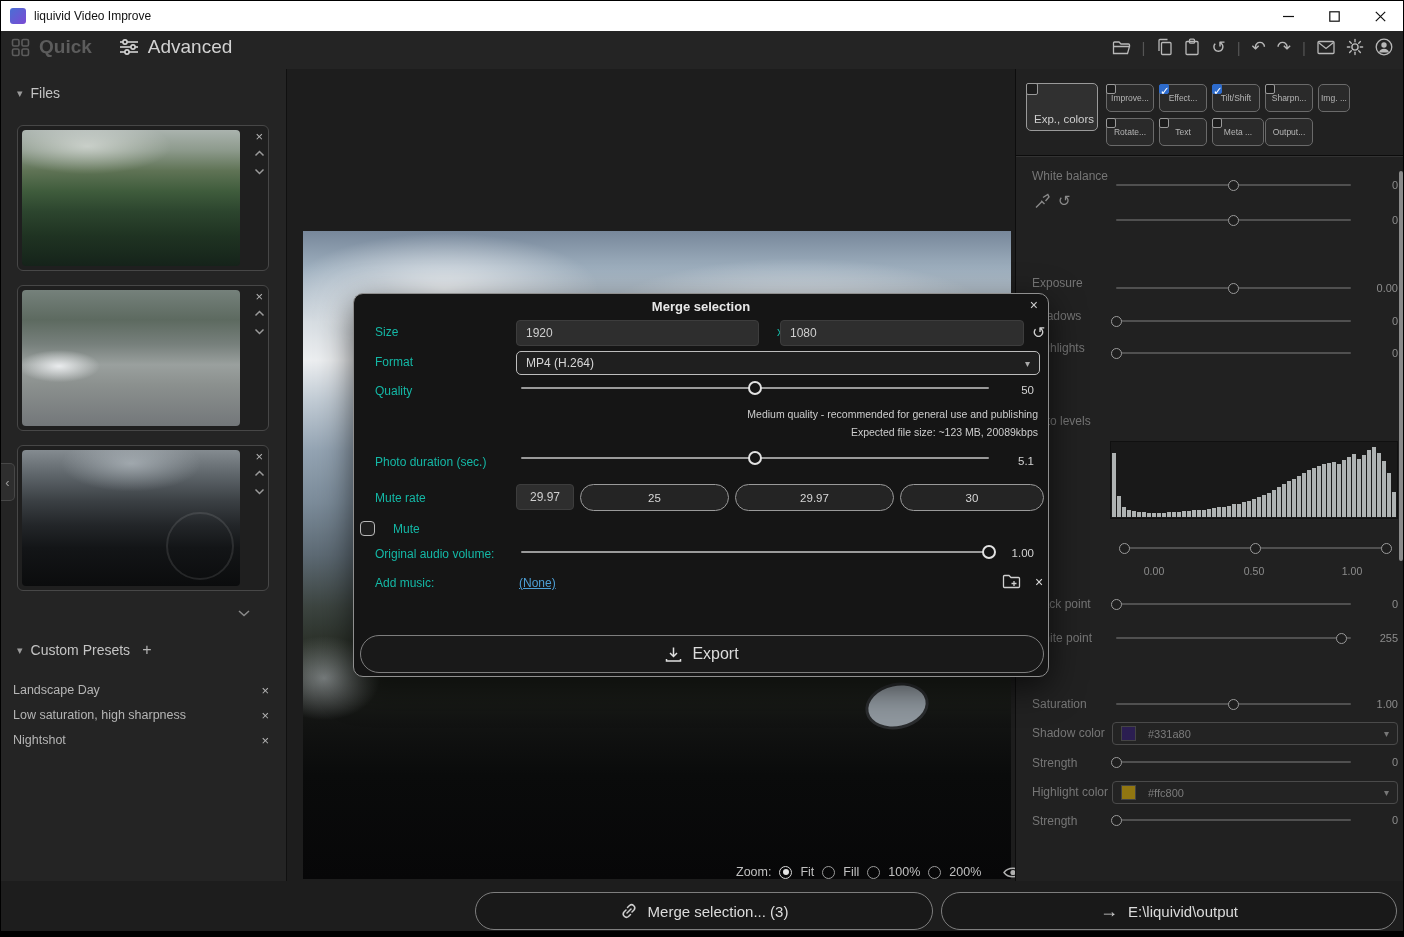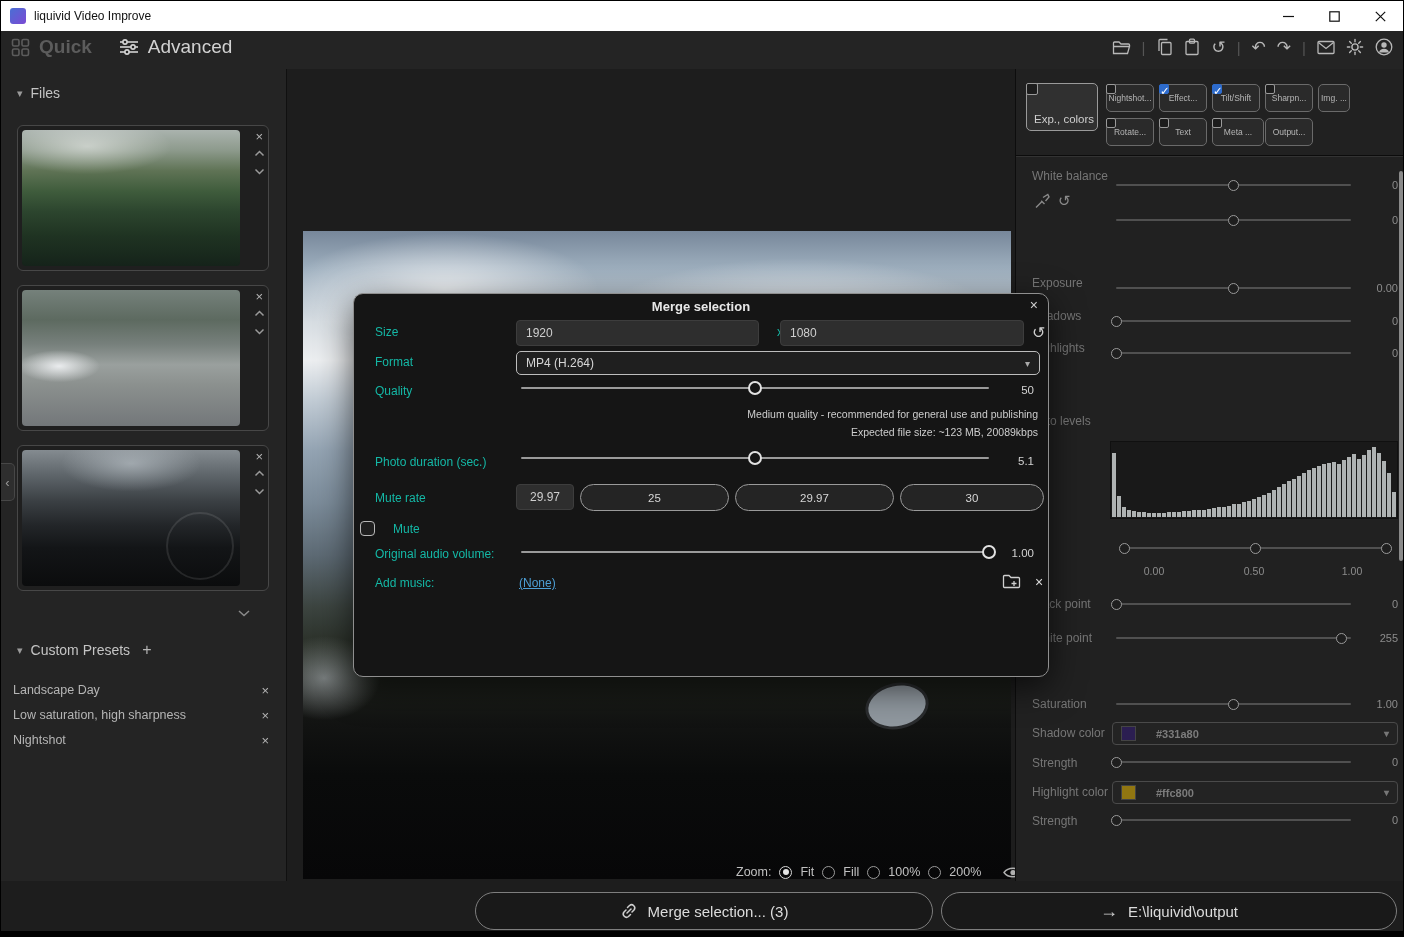--- a/index.html
+++ b/index.html
@@ -72,21 +72,21 @@
   .slider .track{position:absolute;left:0;right:0;top:7px;height:2px;background:#9a9a9a;border-radius:1px;}
   .slider .thumb{position:absolute;top:1px;left:calc(var(--p,50%) - 7px);width:14px;height:14px;box-sizing:border-box;border:2px solid #e2e2e2;border-radius:50%;background:#151515;}
   .right-panel .slider .track{background:#505050;}
   .right-panel .slider .thumb{width:11px;height:11px;top:3px;border:1.5px solid #9a9a9a;background:#1e1e1e;left:calc(var(--p,50%) - 5.5px);}
   .tr-temp .track{background:linear-gradient(90deg,#2e3f7d,#6b6b35);}
   .tr-tint .track{background:linear-gradient(90deg,#2e6b45,#5f357d);}
   .tr-sat .track{background:linear-gradient(90deg,#4a4a4a,#7d2e2e);}
   .hist{position:absolute;background:#191919;border:1px solid #101010;display:flex;align-items:flex-end;gap:1px;padding:1px;box-sizing:border-box;}
   .hbar{flex:1;background:#aeb2b2;}
   .lvl-lab{position:absolute;width:60px;text-align:center;font-size:10.5px;color:#8c8c8c;}
-  .dd{position:absolute;background:#232323;border:1px solid #4a4a4a;border-radius:4px;display:flex;align-items:center;gap:20px;padding:0 8px;box-sizing:border-box;font-weight:bold;}
+  .dd{position:absolute;background:#232323;border:1px solid #4a4a4a;border-radius:4px;display:flex;align-items:center;gap:12px;padding:0 8px;box-sizing:border-box;}
   .dd .swatch{width:13px;height:13px;border:1px solid #666;opacity:.5;}
   .dd .dd-text{flex:1;font-size:11px;color:#7c7c7c;}
   .dd .dd-chev{color:#777;font-size:10px;}
   .rp-scrollbar{position:absolute;right:2px;top:102px;width:4px;height:390px;background:#8a8a8a;border-radius:2px;}
 
   
   .bottom-bar{position:absolute;left:0;top:880px;width:100%;height:50px;background:#1d1d1d;}
   .bigbtn{position:absolute;top:11px;height:38px;background:#191919;border:1px solid #7e7e7e;border-radius:19px;color:#dcdcdc;font-size:15px;display:flex;align-items:center;justify-content:center;gap:10px;box-sizing:border-box;}
   .btn-glyph{font-size:18px;line-height:1;color:#cfcfcf;}
   .black-strip{position:absolute;left:0;top:930px;width:100%;height:7px;background:#000;}
@@ -311,21 +311,21 @@
   </div>
 
   <div class="right-panel">
 
     <div class="tab bigtab active" style="left:10px;top:14px;width:72px;height:48px">
       <span class="tabcb cb" style="width:12px;height:12px"></span>
       <span class="tablabel">Exp., colors</span>
     </div>
     <div class="tab" style="left:90px;top:15px;width:48px;height:28px">
       <span class="tabcb cb" style="width:10px;height:10px"></span>
-      <span class="tablabel">Nightshot...</span>
+      <span class="tablabel">Improve...</span>
     </div>
     <div class="tab" style="left:143px;top:15px;width:48px;height:28px">
       <span class="tabcb cb on" style="width:10px;height:10px"></span>
       <span class="tablabel">Effect...</span>
     </div>
     <div class="tab" style="left:196px;top:15px;width:48px;height:28px">
       <span class="tabcb cb on" style="width:10px;height:10px"></span>
       <span class="tablabel">Tilt/Shift</span>
     </div>
     <div class="tab" style="left:249px;top:15px;width:48px;height:28px">
@@ -601,15 +601,24 @@
         <svg width="19" height="16" viewBox="0 0 19 16">
           <g fill="none" stroke="#cfcfcf" stroke-width="1.3">
             <path d="M1.5 3.5 a1 1 0 0 1 1-1 h4.5 l2 2 h7.5 a1 1 0 0 1 1 1 v8 a1 1 0 0 1 -1 1 h-14 a1 1 0 0 1 -1 -1 z"></path>
             <path d="M9.5 10.5 h5 M12 8 v5"></path>
           </g>
         </svg>
       </span>
     <span class="abs" style="left:681px;top:280px;color:#dcdcdc;font-size:14px">×</span>
 
     
+    <div class="bigbtn" style="left:6px;top:341px;width:684px">
+      <svg width="17" height="17" viewBox="0 0 17 17">
+          <g fill="none" stroke="#e0e0e0" stroke-width="1.5">
+            <path d="M8.5 1.5 V10 M5 7 L8.5 10.5 L12 7"></path>
+            <path d="M1.5 13 V15 H15.5 V13"></path>
+          </g>
+        </svg>
+      <span style="font-size:16px">Export</span>
+    </div>
   </div>
 
 </div>
 
 </body></html>

